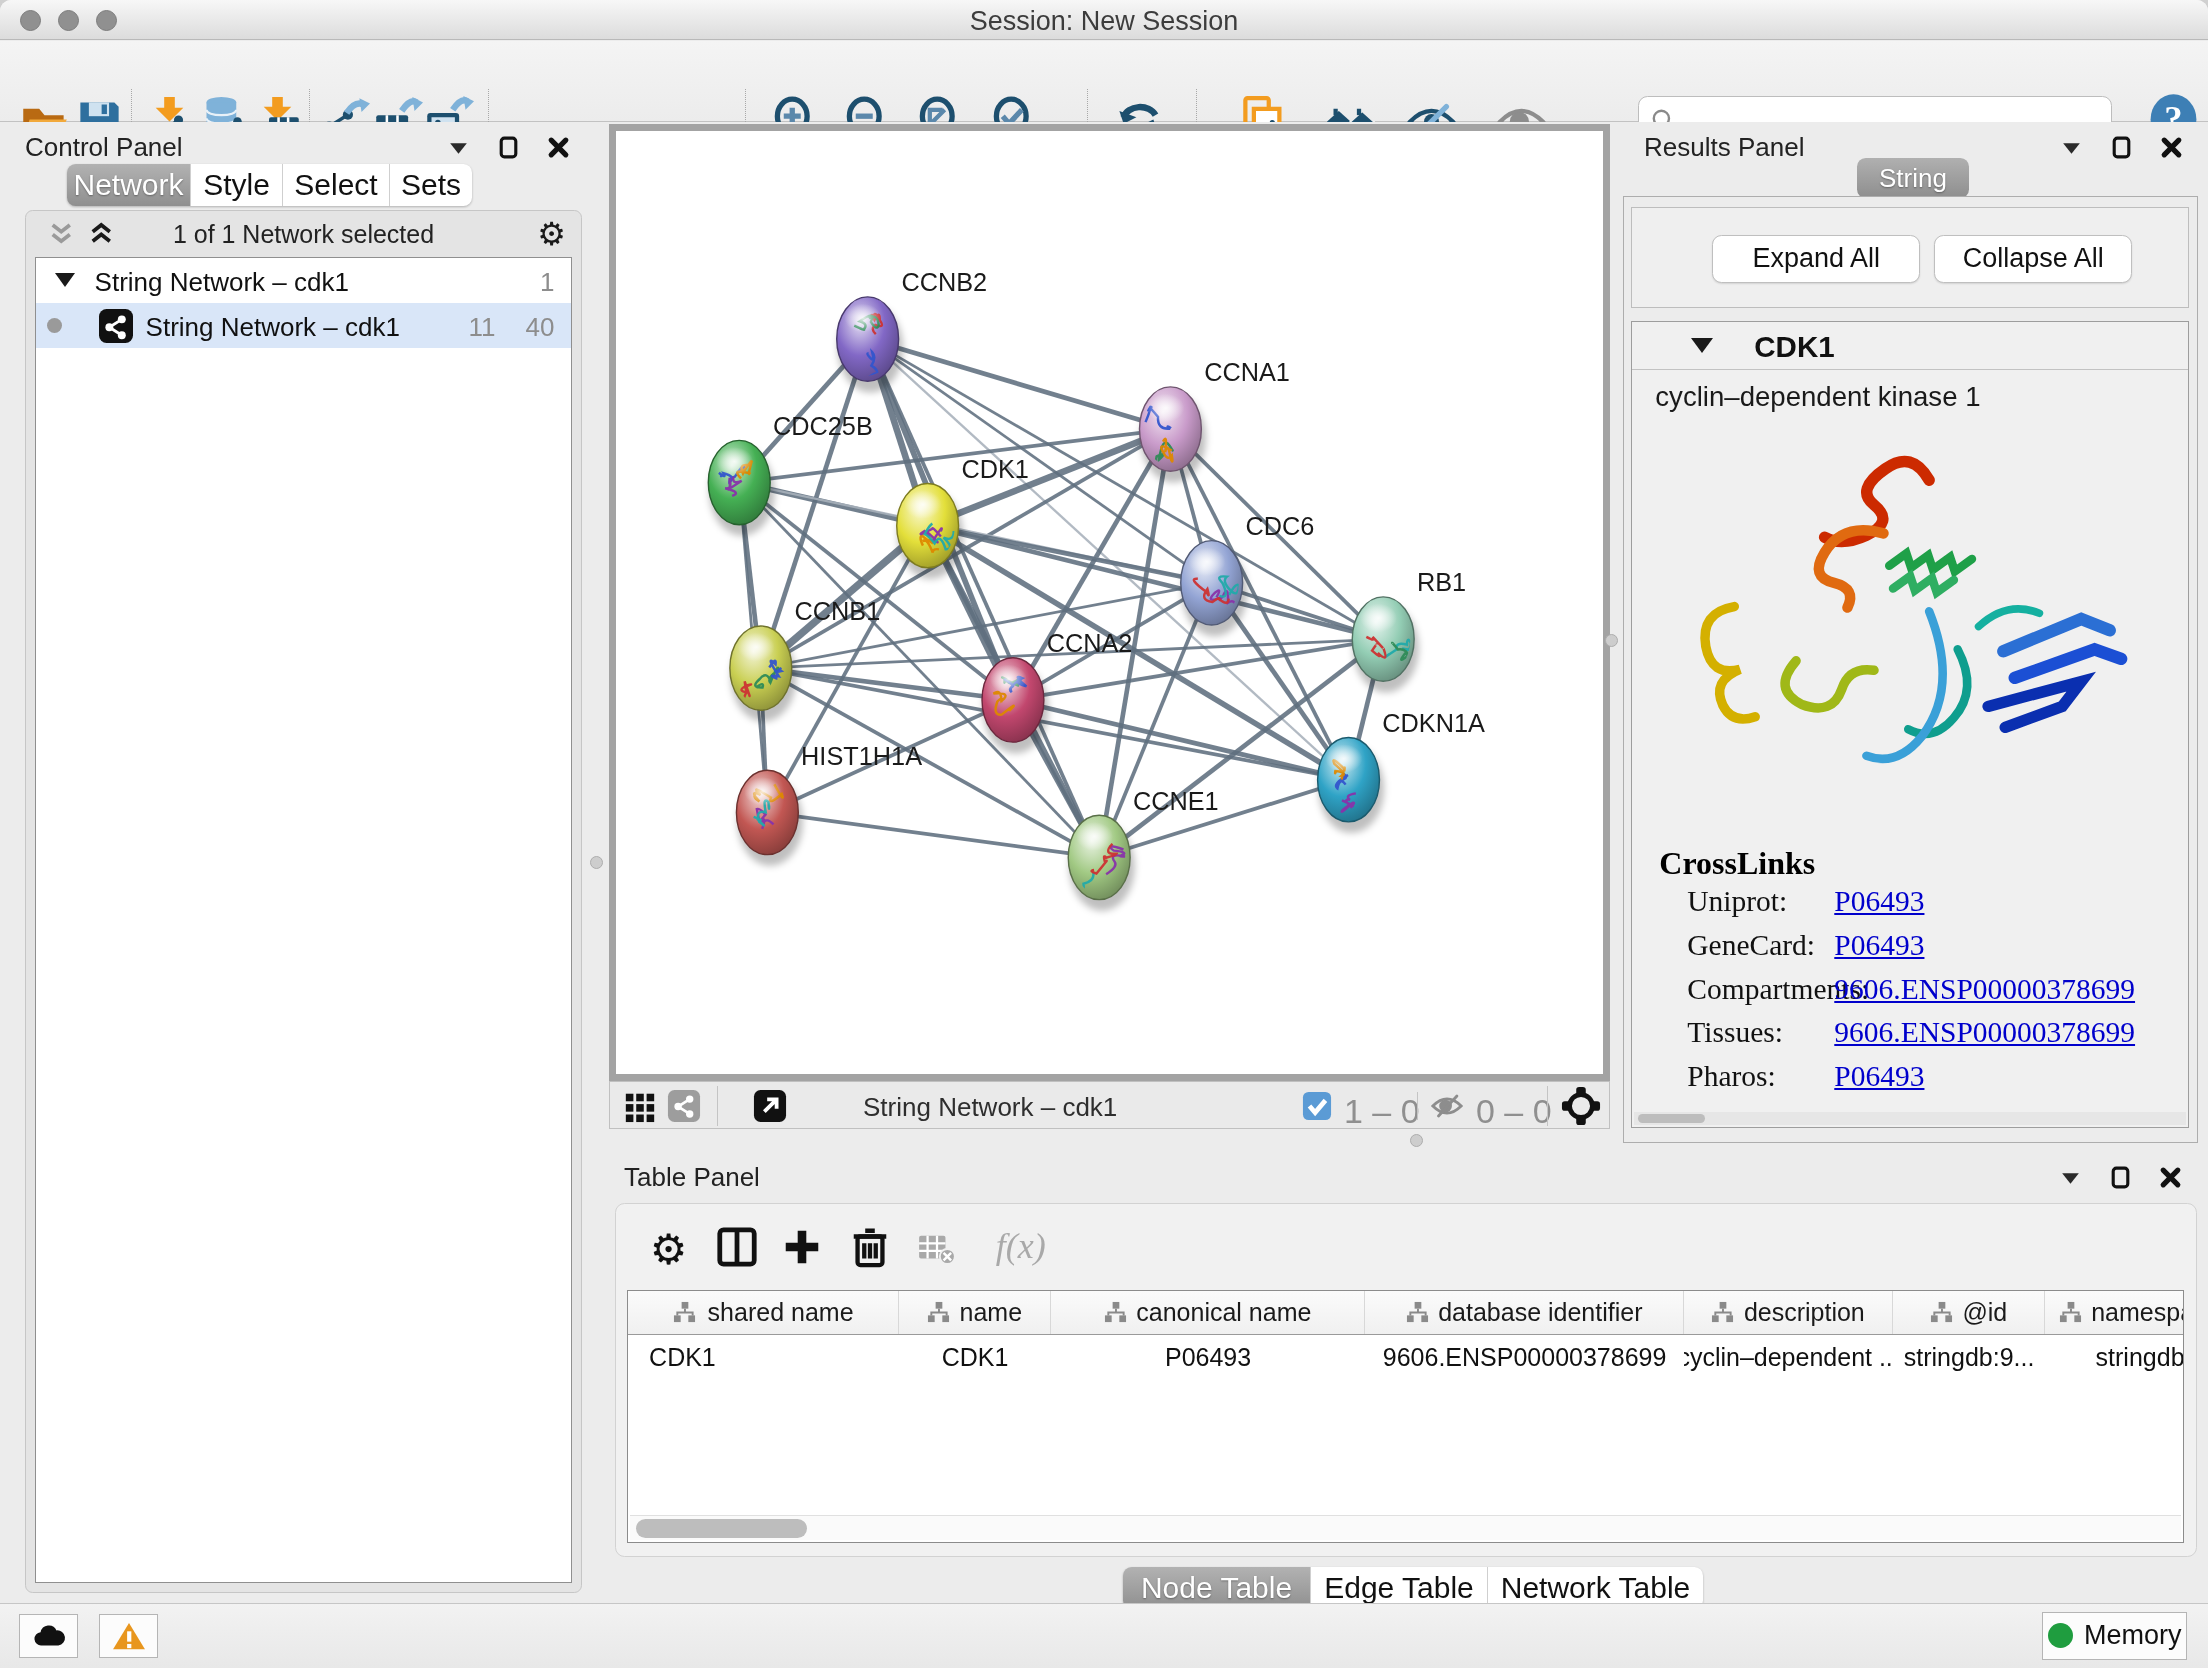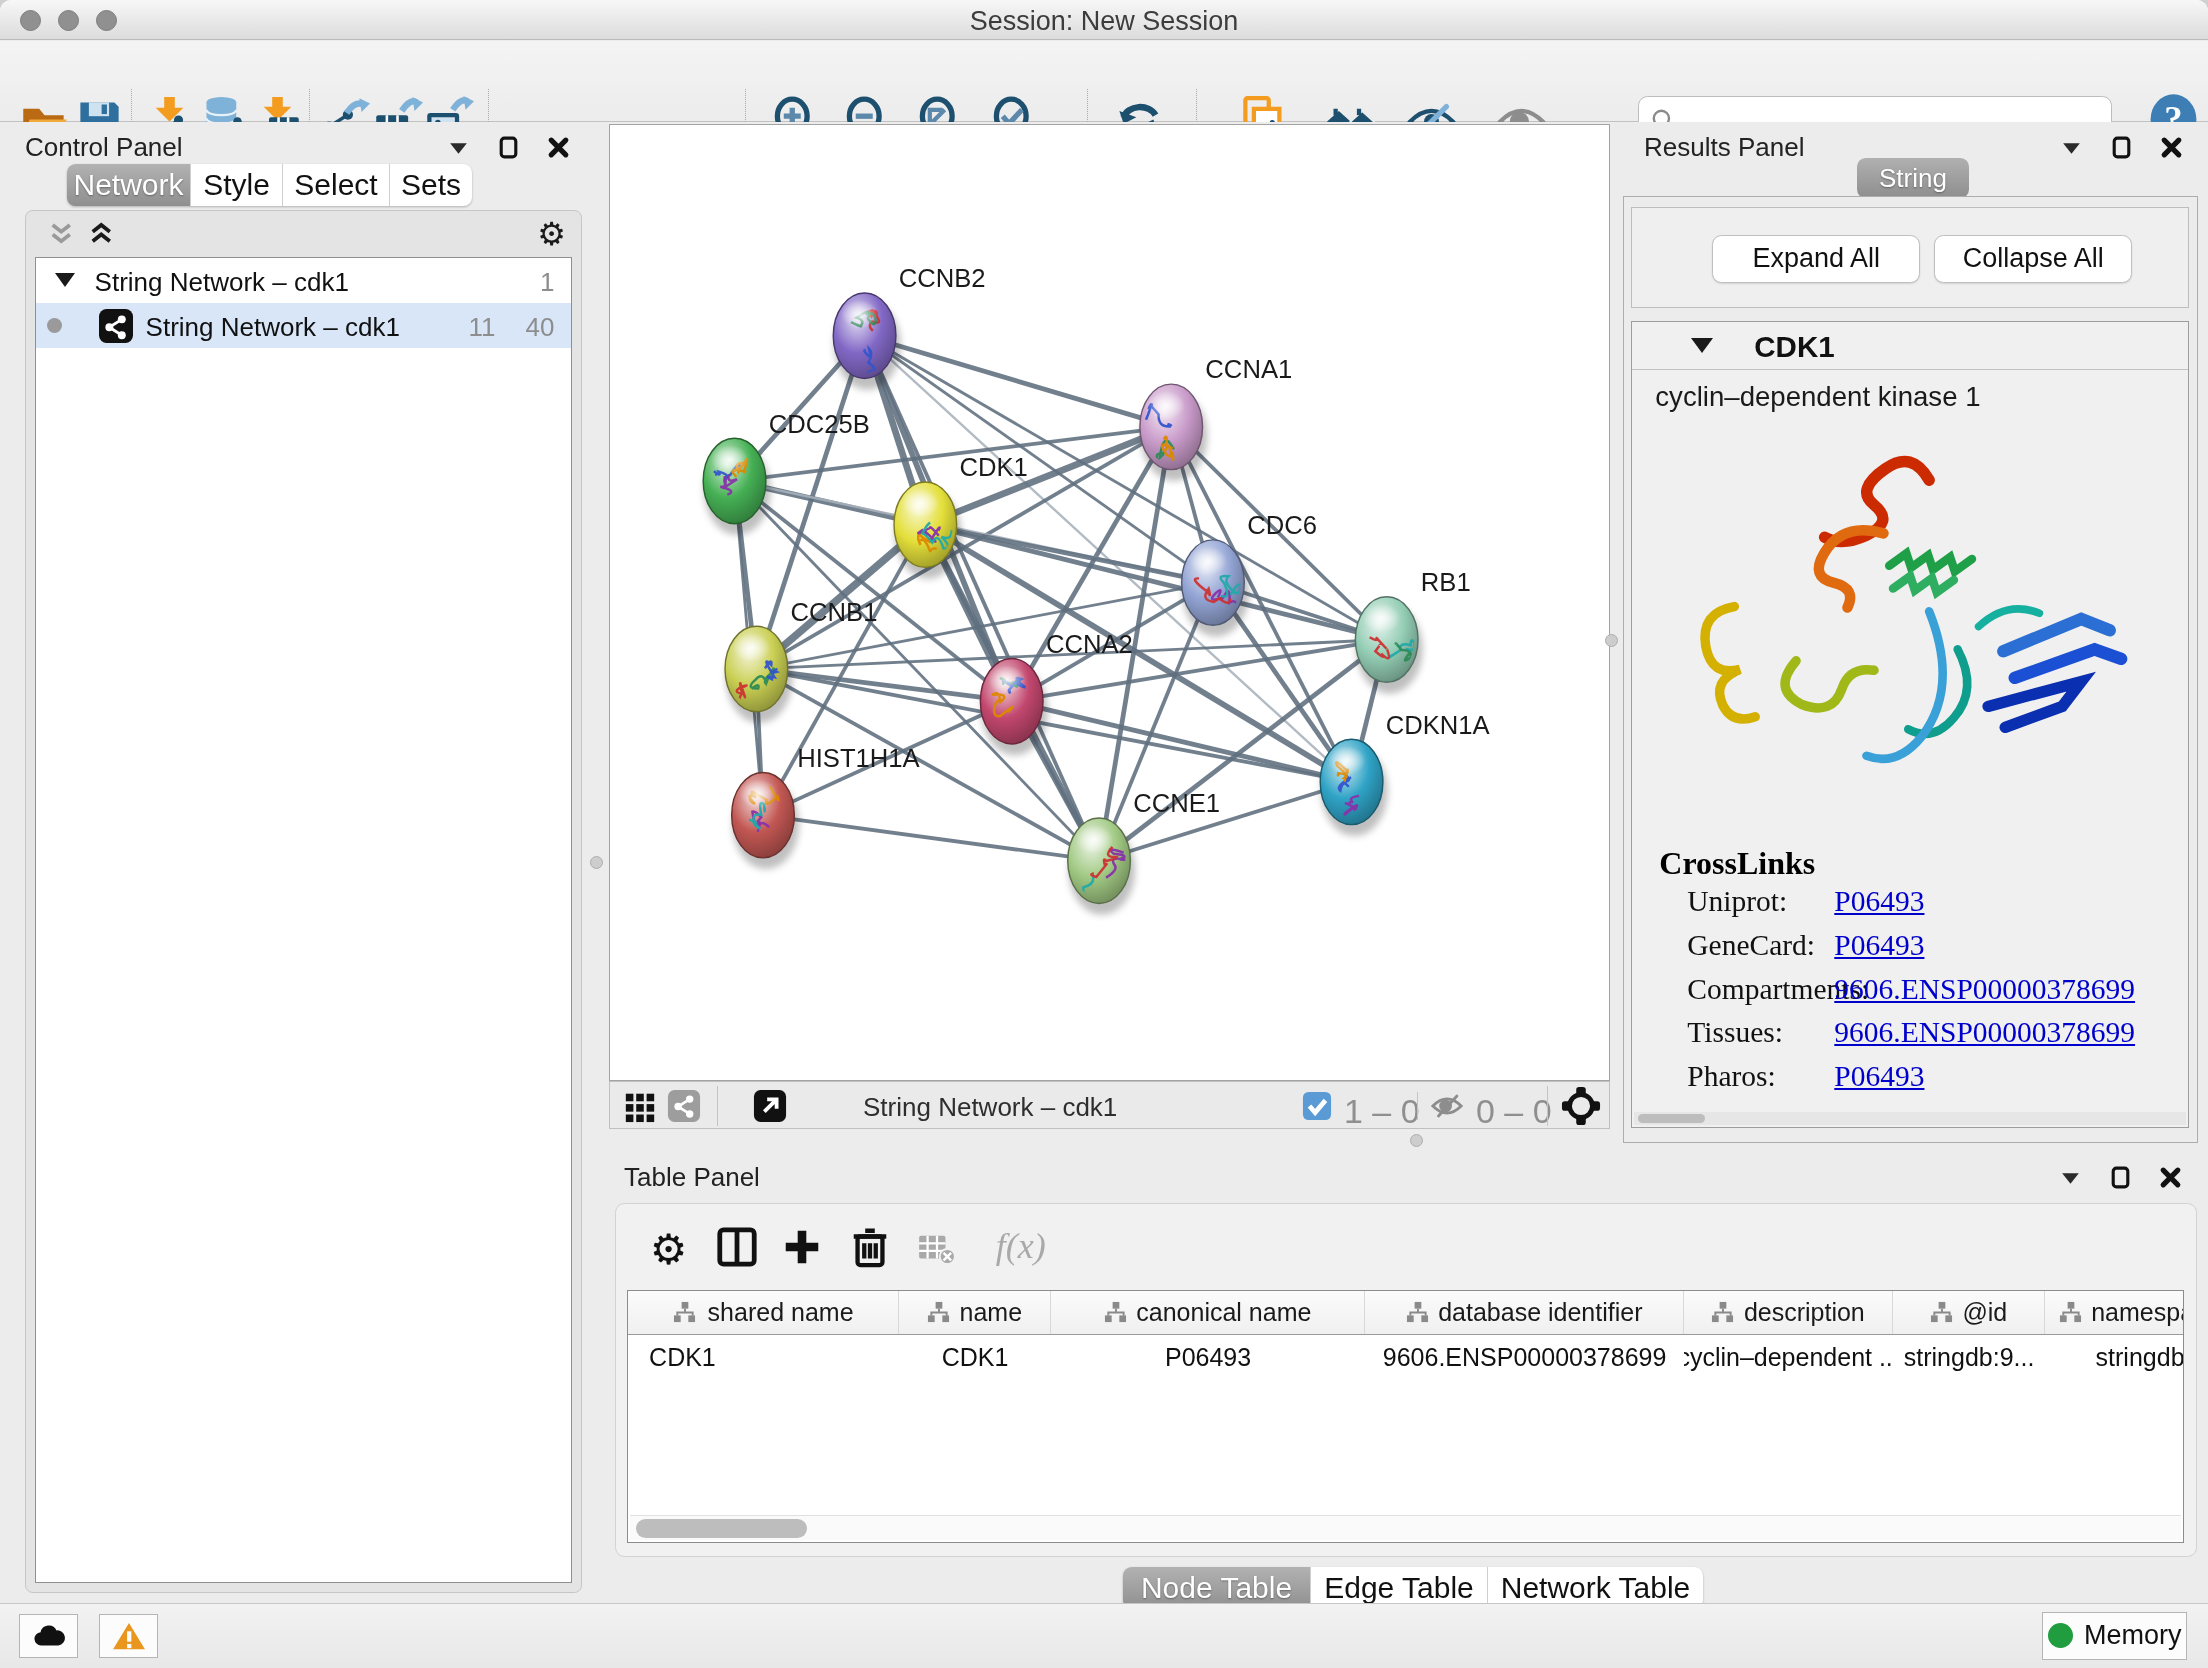--- a/index.html
+++ b/index.html
@@ -68,21 +68,21 @@
     border-top:14.3px solid #1a1a1a;}
   .tree-bullet{position:absolute;left:11.4px;top:15px;width:15px;height:15px;
     border-radius:50%;background:#9a9a9a;}
   .share-badge{position:absolute;left:63px;top:5.7px;width:34px;height:34px;border-radius:7.6px;
     background:#111;}
   .share-badge svg{width:34px;height:34px;}
 
   
   #network-panel{position:absolute;left:609px;top:0;width:1001px;height:1006px;}
   #net-canvas{position:absolute;left:0;top:1.9px;width:1001px;height:957px;
-    background:#fff;border:1px solid #a3a3a3;}
+    background:#fff;border:7px solid #a3a3a3;}
   #net-canvas svg{width:100%;height:100%;}
   #net-toolbar{position:absolute;left:0;top:959px;width:1001px;height:48px;
     background:#eaeaea;border:1px solid #c0c0c0;}
   .ntb-item{position:absolute;top:6.7px;width:34px;height:34px;cursor:pointer;}
   .ntb-item svg{width:100%;height:100%;}
   .ntb-sep{position:absolute;top:3.8px;height:40px;border-left:1px solid #c4c4c4;}
   #net-title{position:absolute;left:253px;top:9.5px;font-size:26px;color:#2e2e2e;}
   .ntb-count{position:absolute;top:9.5px;font-size:34px;color:#8f8f8f;}
 
   
@@ -392,20 +392,21 @@
           <div class="tab" style="width: 82px;">Sets</div>
         </div>
       <div id="cp-inner">
         <div id="cp-treebar">
           <svg style="left:21px;top:11.4px;width:28.5px;height:25px" viewBox="0 0 30 26">
             <path d="M6 3 l9 7 9 -7 M6 13 l9 7 9 -7" stroke="#9a9a9a" stroke-width="4" fill="none"></path>
             </svg>
           <svg style="left:61px;top:11.4px;width:28.5px;height:25px" viewBox="0 0 30 26">
             <path d="M6 10 l9 -7 9 7 M6 20 l9 -7 9 7" stroke="#1a1a1a" stroke-width="4" fill="none"></path>
             </svg>
+          <div id="cp-status">1 of 1 Network selected</div>
           <div id="cp-gear">⚙</div>
         </div>
         <div id="cp-list">
             <div class="tree-row">
               <div class="tree-expander"></div>
               <span class="tr-label" style="left: 59px;">String Network – cdk1</span>
               <span class="tr-count" style="right: 17px;">1</span>
             </div>
             <div class="tree-row sel">
               <div class="tree-bullet"></div>

